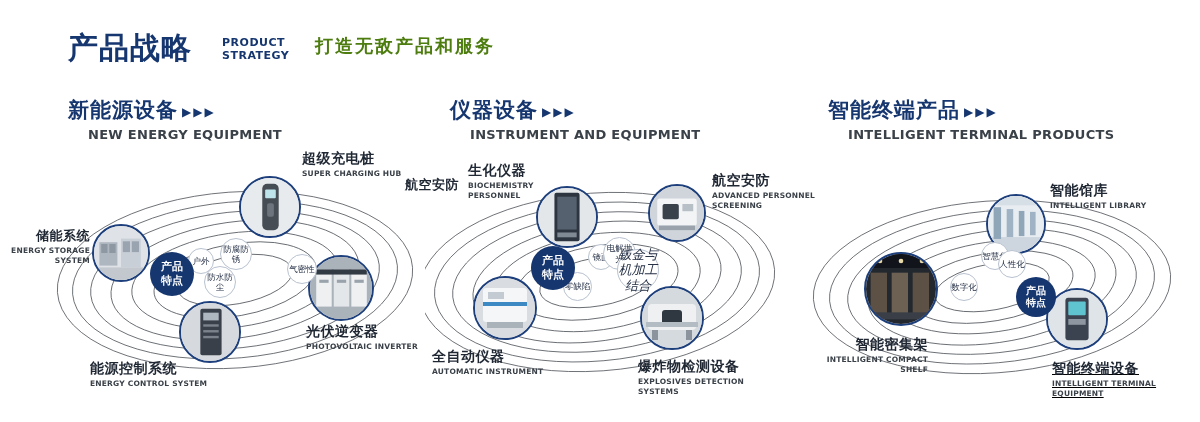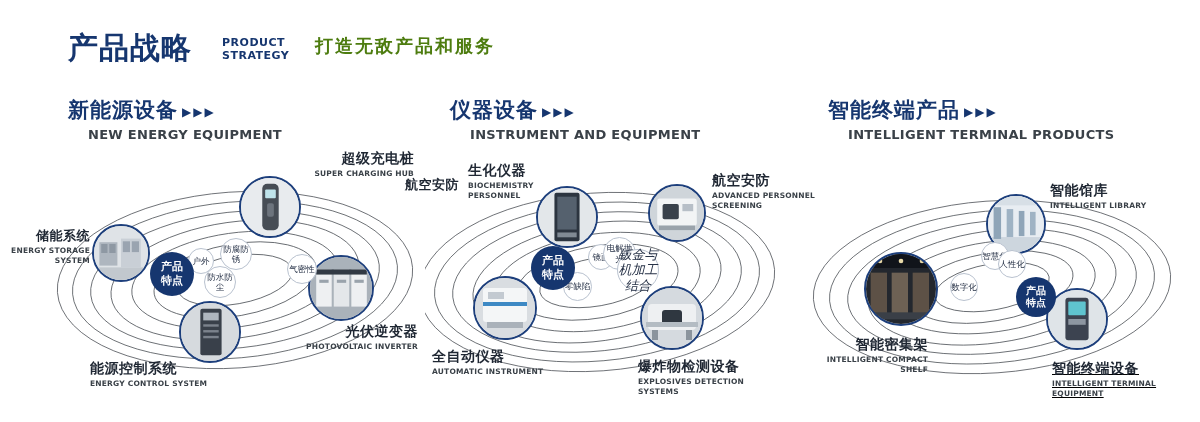--- a/index.html
+++ b/index.html
@@ -85,21 +85,21 @@
         <rect x="0" y="46" width="60" height="14" fill="#c2c8ce"></rect>
       <rect x="6" y="18" width="20" height="26" fill="#aeb6bf"></rect>
         <rect x="8" y="20" width="7" height="10" fill="#8e98a3"></rect>
         <rect x="17" y="20" width="7" height="10" fill="#8e98a3"></rect>
       <rect x="30" y="14" width="22" height="32" fill="#c9cfd6"></rect>
         <rect x="32" y="17" width="8" height="12" fill="#9aa4b0"></rect>
         <rect x="42" y="17" width="8" height="12" fill="#9aa4b0"></rect>
     </svg>
   </div>
 
-  <div class="label" style="left:302px; top:150px; width:112px;text-align:right;">
+  <div class="label" style="left:302px; top:150px; width:112px;">
     <div class="cn">超级充电桩</div>
     <div class="en">SUPER CHARGING HUB</div>
   </div>
   <div class="photo" style="left:239px; top:176px; width:62px; height:62px;">
     <svg viewBox="0 0 60 60">
       <rect width="60" height="60" fill="#e8ebee"></rect>
       <rect x="22" y="6" width="17" height="48" rx="5" fill="#474d55"></rect>
       <rect x="25" y="12" width="11" height="9" rx="1" fill="#bfe3ea"></rect>
       <rect x="27" y="26" width="7" height="14" rx="2" fill="#6d747d"></rect>
     </svg>
@@ -110,21 +110,21 @@
       <rect width="60" height="60" fill="#aab2ba"></rect>
       <rect x="6" y="12" width="15" height="36" fill="#eef0f2"></rect>
         <rect x="23" y="12" width="15" height="36" fill="#e4e7ea"></rect>
         <rect x="40" y="12" width="15" height="36" fill="#eef0f2"></rect>
       <rect x="6" y="12" width="49" height="5" fill="#323a44"></rect>
       <rect x="9" y="22" width="9" height="3" fill="#9aa3ac"></rect>
         <rect x="26" y="22" width="9" height="3" fill="#9aa3ac"></rect>
         <rect x="43" y="22" width="9" height="3" fill="#9aa3ac"></rect>
     </svg>
   </div>
-  <div class="label" style="left:306px; top:323px; width:112px;text-align:right;">
+  <div class="label" style="left:306px; top:323px; width:112px;">
     <div class="cn">光伏逆变器</div>
     <div class="en">PHOTOVOLTAIC INVERTER</div>
   </div>
 
   <div class="photo" style="left:179px; top:301px; width:62px; height:62px;">
     <svg viewBox="0 0 60 60">
       <rect width="60" height="60" fill="#d6dade"></rect>
       <rect x="20" y="6" width="22" height="48" rx="2" fill="#39404a"></rect>
       <rect x="23" y="10" width="16" height="8" fill="#aeb6bf"></rect>
       <rect x="23" y="22" width="16" height="2.5" fill="#7b828c"></rect>

